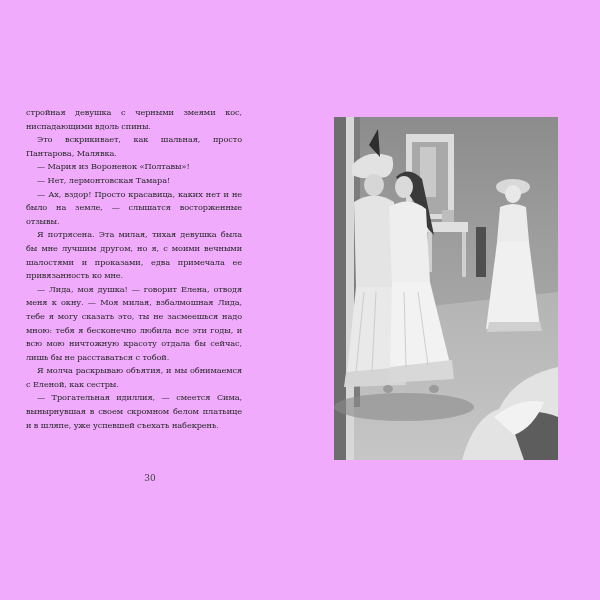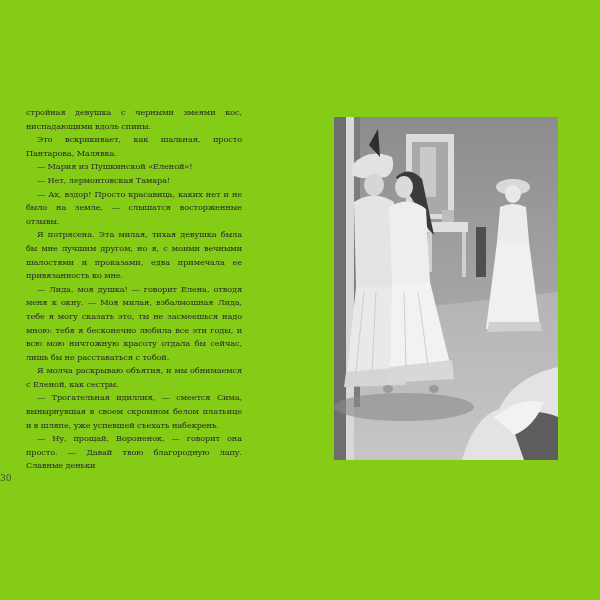--- a/index.html
+++ b/index.html
@@ -1,53 +1,52 @@
 <!DOCTYPE html>
 <html><head>
   <meta charset="utf-8">
   <style>
     html, body { margin: 0; padding: 0; background: #ffffff; }
     body { width: 600px; height: 600px; position: relative; overflow: hidden; }
-    .spread { position: absolute; left: 0; top: 0; width: 600px; height: 600px; background: #84cc16; }
+    .spread { position: absolute; left: 0; top: 0; width: 600px; height: 600px; background: #f0abfc; }
     .page-left { position: absolute; left: 0; top: 0; width: 300px; height: 600px; }
     .page-right { position: absolute; left: 300px; top: 0; width: 300px; height: 600px; }
     .text-block {
       position: absolute; left: 26px; top: 106px; width: 216px;
       font-family: "DejaVu Serif", serif; font-size: 8.2px; line-height: 13.6px;
       color: #2a2a2a; text-align: justify; letter-spacing: -0.1px;
     }
     .text-block p { margin: 0; text-indent: 0; }
     .text-block p.ind { text-indent: 11px; }
     .page-number {
-      position: absolute; left: 0; top: 473px; width: 300px; 
+      position: absolute; left: 0; top: 473px; width: 300px; text-align: center;
       font-family: "DejaVu Serif", serif; font-size: 9px; color: #444;
     }
     .illustration {
       position: absolute; left: 34px; top: 117px; width: 224px; height: 343px;
       overflow: hidden; background: #9a9a9a;
     }
     .illustration svg { display: block; }
   </style>
 </head>
 <body>
 
 <div class="spread">
 
   <div class="page-left">
     <div class="text-block">
       <p>стройная девушка с черными змеями кос, ниспадающими вдоль спины.</p>
       <p class="ind">Это вскрикивает, как шальная, просто Пантарова, Малявка.</p>
-      <p class="ind">— Мария из Пушкинской «Еленой»!</p>
+      <p class="ind">— Мария из Вороненок «Полтавы»!</p>
       <p class="ind">— Нет, лермонтовская Тамара!</p>
       <p class="ind">— Ах, вздор! Просто красавица, каких нет и не было на земле, — слышатся восторженные отзывы.</p>
       <p class="ind">Я потрясена. Эта милая, тихая девушка была бы мне лучшим другом, но я, с моими вечными шалостями и проказами, едва примечала ее привязанность ко мне.</p>
       <p class="ind">— Лида, моя душка! — говорит Елена, отводя меня к окну. — Моя милая, взбалмошная Лида, тебе я могу сказать это, ты не засмеешься надо мною: тебя я бесконечно любила все эти годы, и всю мою ничтожную красоту отдала бы сейчас, лишь бы не расставаться с тобой.</p>
       <p class="ind">Я молча раскрываю объятия, и мы обнимаемся с Еленой, как сестры.</p>
       <p class="ind">— Трогательная идиллия, — смеется Сима, вынырнувшая в своем скромном белом платьице и в шляпе, уже успевшей съехать набекрень.</p>
-      <p class="ind">— Ну, прощай, Вороненок, — говорит она просто. — Давай твою благородную лапу. Славные деньки</p>
     </div>
     <div class="page-number">30</div>
   </div>
 
   <div class="page-right">
     <div class="illustration">
       <svg width="224" height="343" viewBox="0 0 224 343" xmlns="http://www.w3.org/2000/svg">
         <defs>
           <linearGradient id="wallg" x1="0" y1="0" x2="0" y2="1">
             <stop offset="0" stop-color="#8c8c8c"></stop>

